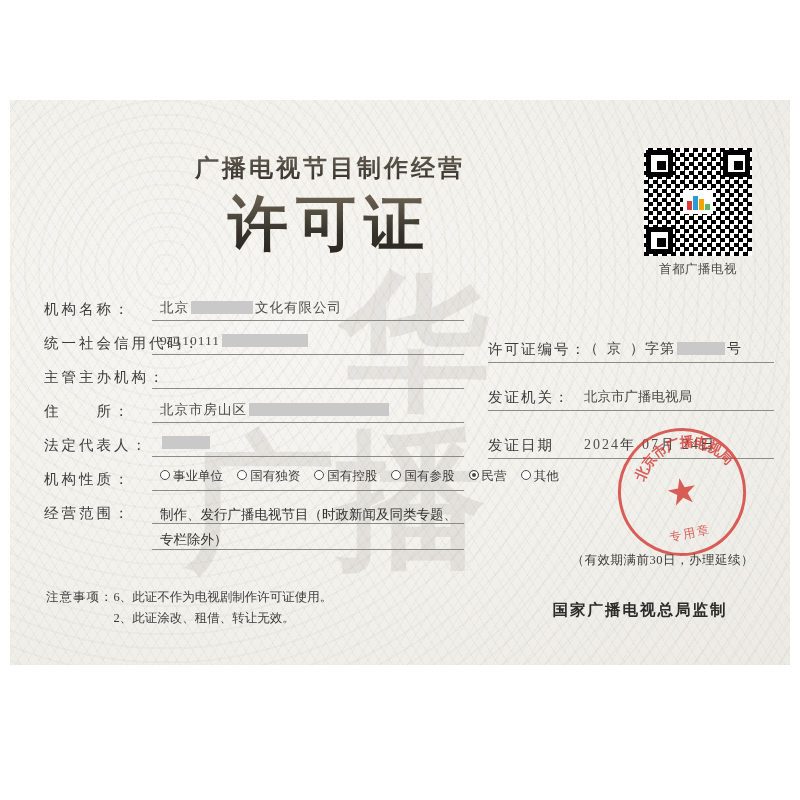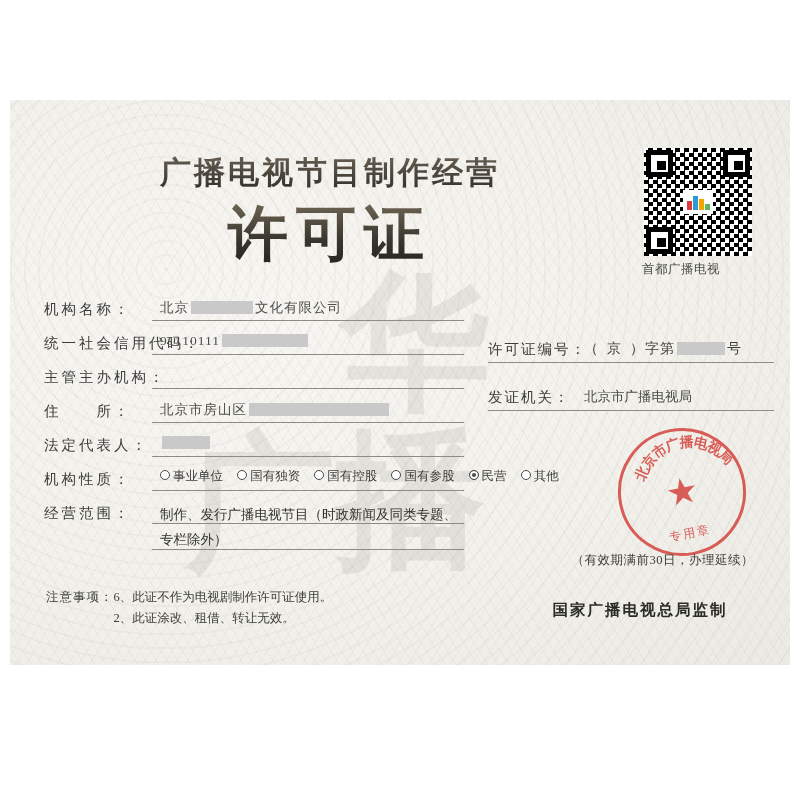--- a/index.html
+++ b/index.html
@@ -56,21 +56,21 @@
   
   #header {
     position: absolute;
     left: 0;
     top: 52px;
     width: 640px;
     text-align: center;
   }
   .title-line1 {
     font-family: Liberation Mono, monospace;
-    font-size: 31px;
+    font-size: 24px;
     letter-spacing: 3px;
     font-weight: 700;
     color: #3a3a38;
     background: linear-gradient(180deg, #6b6255 0%, #2e2c27 100%);
     -webkit-background-clip: text;
     background-clip: text;
     color: transparent;
   }
   .title-line2 {
     font-family: "Liberation Serif", serif;
@@ -82,21 +82,21 @@
     background-clip: text;
     color: transparent;
   }
 
   
   #qr-block {
     position: absolute;
     right: 36px;
     top: 48px;
     width: 112px;
-    text-align: left;
+    text-align: center;
   }
   #qr {
     width: 108px;
     height: 108px;
     position: relative;
     background:
       
       repeating-conic-gradient(from 0deg at 50% 50%, #000 0% 25%, #fff 0% 50%) ,
       #fff;
     background-size: 9px 9px;
@@ -493,20 +493,25 @@
         <div class="inline"><span>（</span><span style="padding:0 8px">京</span><span>）字第</span><span class="redact" style="width:48px"></span><span>号</span></div>
       </div>
 
 
       <div class="r-row">
         <div class="label">发证机关：</div>
         <div class="underline"></div>
         <div class="value">北京市广播电视局</div>
       </div>
 
+      <div class="r-row date">
+        <div class="label">发证日期</div>
+        <div class="underline"></div>
+        <div class="inline"><span class="num">2024</span><span>年</span><span class="num" style="padding-left:6px">07</span><span>月</span><span class="num" style="padding-left:6px">24</span><span>日</span></div>
+      </div>
 
     </div>
 
     <div id="seal">
       <div class="seal-text">
         <span style="transform:rotate(-56deg)">北</span>
         <span style="transform:rotate(-40deg)">京</span>
         <span style="transform:rotate(-24deg)">市</span>
         <span style="transform:rotate(-8deg)">广</span>
         <span style="transform:rotate(8deg)">播</span>

